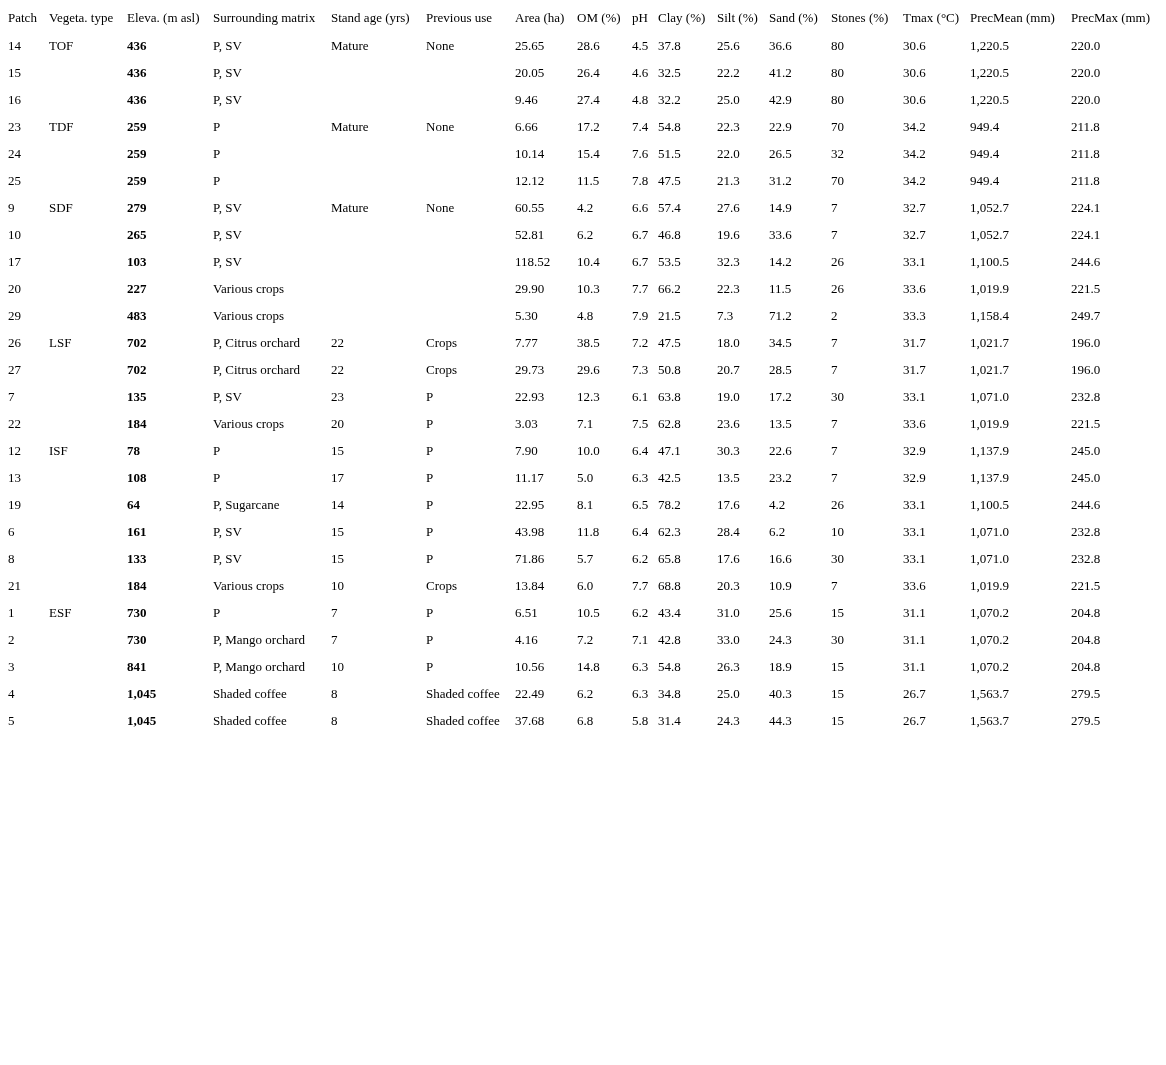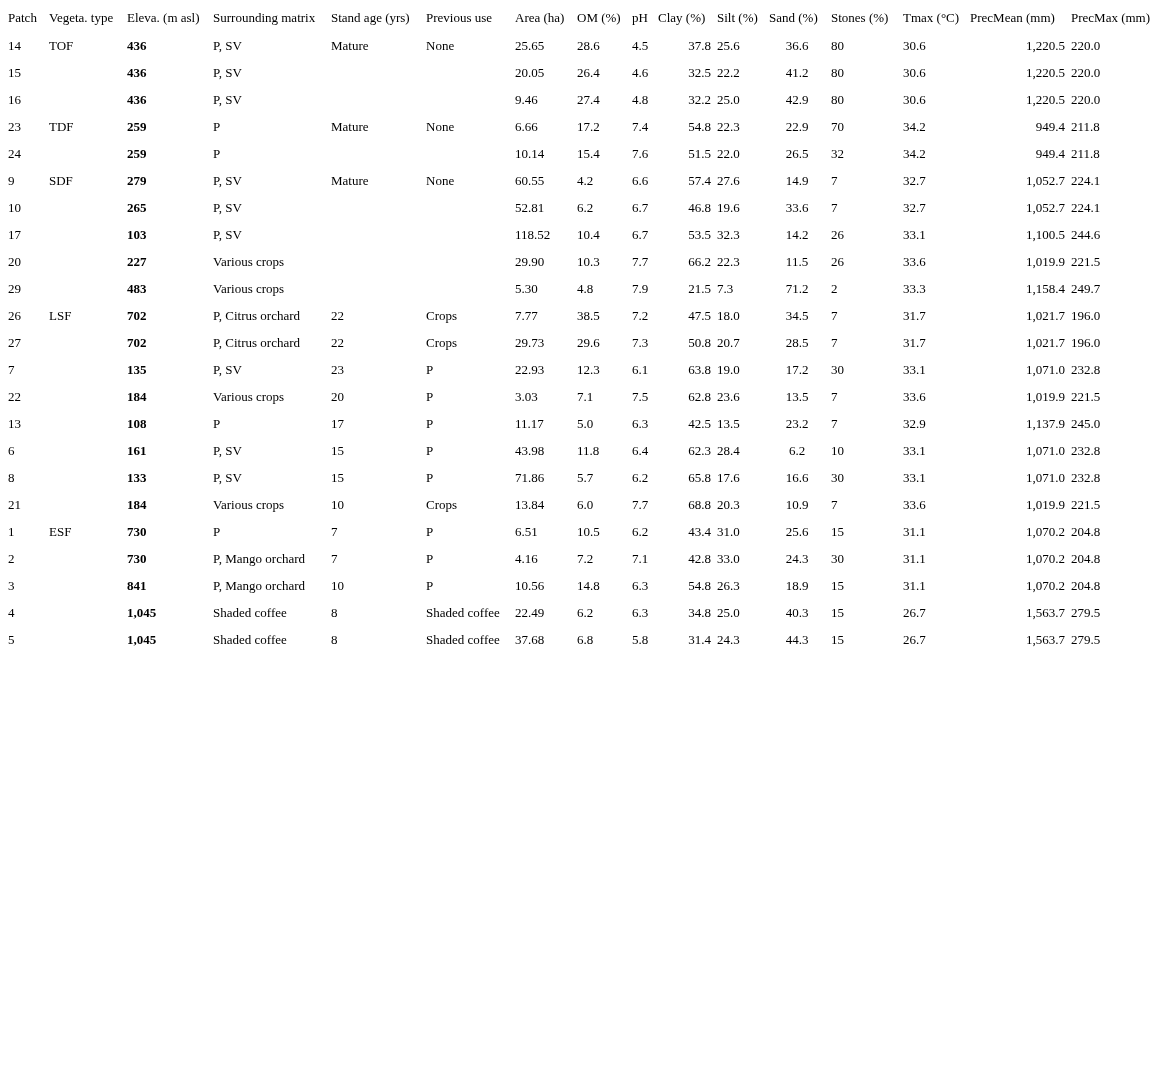--- a/index.html
+++ b/index.html
@@ -31,26 +31,26 @@
   th { height: 28px; }
   td.c0 { width: 35px; }
   td.c1 { width: 72px; }
   td.c2 { width: 80px; font-weight: bold; }
   td.c3 { width: 112px; }
   td.c4 { width: 89px; margin-left: 24px; }
   td.c5 { width: 83px; }
   td.c6 { width: 56px; }
   td.c7 { width: 49px; margin-top: 20px; }
   td.c8 { width: 20px; }
-  td.c9 { width: 53px; text-align: right; }
+  td.c9 { width: 53px; }
   td.c10 { width: 46px; }
-  td.c11 { width: 56px; text-align: center; }
+  td.c11 { width: 56px; }
   td.c12 { width: 66px; }
   td.c13 { width: 61px; }
-  td.c14 { width: 95px; text-align: right; }
+  td.c14 { width: 95px; }
   td.c15 { width: 90px; }
 </style>
 </head>
 <body>
 
 <table>
   <thead>
     <tr id="header-row">
         <th>Patch</th>
         <th>Vegeta. type</th>
@@ -155,20 +155,38 @@
         <td class="c8">7.6</td>
         <td class="c9">51.5</td>
         <td class="c10">22.0</td>
         <td class="c11">26.5</td>
         <td class="c12">32</td>
         <td class="c13">34.2</td>
         <td class="c14">949.4</td>
         <td class="c15">211.8</td>
       </tr>
       <tr>
+        <td class="c0">25</td>
+        <td class="c1"></td>
+        <td class="c2">259</td>
+        <td class="c3">P</td>
+        <td class="c4"></td>
+        <td class="c5"></td>
+        <td class="c6">12.12</td>
+        <td class="c7">11.5</td>
+        <td class="c8">7.8</td>
+        <td class="c9">47.5</td>
+        <td class="c10">21.3</td>
+        <td class="c11">31.2</td>
+        <td class="c12">70</td>
+        <td class="c13">34.2</td>
+        <td class="c14">949.4</td>
+        <td class="c15">211.8</td>
+      </tr>
+      <tr>
         <td class="c0">9</td>
         <td class="c1">SDF</td>
         <td class="c2">279</td>
         <td class="c3">P, SV</td>
         <td class="c4">Mature</td>
         <td class="c5">None</td>
         <td class="c6">60.55</td>
         <td class="c7">4.2</td>
         <td class="c8">6.6</td>
         <td class="c9">57.4</td>
@@ -317,36 +335,72 @@
         <td class="c8">7.5</td>
         <td class="c9">62.8</td>
         <td class="c10">23.6</td>
         <td class="c11">13.5</td>
         <td class="c12">7</td>
         <td class="c13">33.6</td>
         <td class="c14">1,019.9</td>
         <td class="c15">221.5</td>
       </tr>
       <tr>
+        <td class="c0">12</td>
+        <td class="c1">ISF</td>
+        <td class="c2">78</td>
+        <td class="c3">P</td>
+        <td class="c4">15</td>
+        <td class="c5">P</td>
+        <td class="c6">7.90</td>
+        <td class="c7">10.0</td>
+        <td class="c8">6.4</td>
+        <td class="c9">47.1</td>
+        <td class="c10">30.3</td>
+        <td class="c11">22.6</td>
+        <td class="c12">7</td>
+        <td class="c13">32.9</td>
+        <td class="c14">1,137.9</td>
+        <td class="c15">245.0</td>
+      </tr>
+      <tr>
         <td class="c0">13</td>
         <td class="c1"></td>
         <td class="c2">108</td>
         <td class="c3">P</td>
         <td class="c4">17</td>
         <td class="c5">P</td>
         <td class="c6">11.17</td>
         <td class="c7">5.0</td>
         <td class="c8">6.3</td>
         <td class="c9">42.5</td>
         <td class="c10">13.5</td>
         <td class="c11">23.2</td>
         <td class="c12">7</td>
         <td class="c13">32.9</td>
         <td class="c14">1,137.9</td>
         <td class="c15">245.0</td>
+      </tr>
+      <tr>
+        <td class="c0">19</td>
+        <td class="c1"></td>
+        <td class="c2">64</td>
+        <td class="c3">P, Sugarcane</td>
+        <td class="c4">14</td>
+        <td class="c5">P</td>
+        <td class="c6">22.95</td>
+        <td class="c7">8.1</td>
+        <td class="c8">6.5</td>
+        <td class="c9">78.2</td>
+        <td class="c10">17.6</td>
+        <td class="c11">4.2</td>
+        <td class="c12">26</td>
+        <td class="c13">33.1</td>
+        <td class="c14">1,100.5</td>
+        <td class="c15">244.6</td>
       </tr>
       <tr>
         <td class="c0">6</td>
         <td class="c1"></td>
         <td class="c2">161</td>
         <td class="c3">P, SV</td>
         <td class="c4">15</td>
         <td class="c5">P</td>
         <td class="c6">43.98</td>
         <td class="c7">11.8</td>

